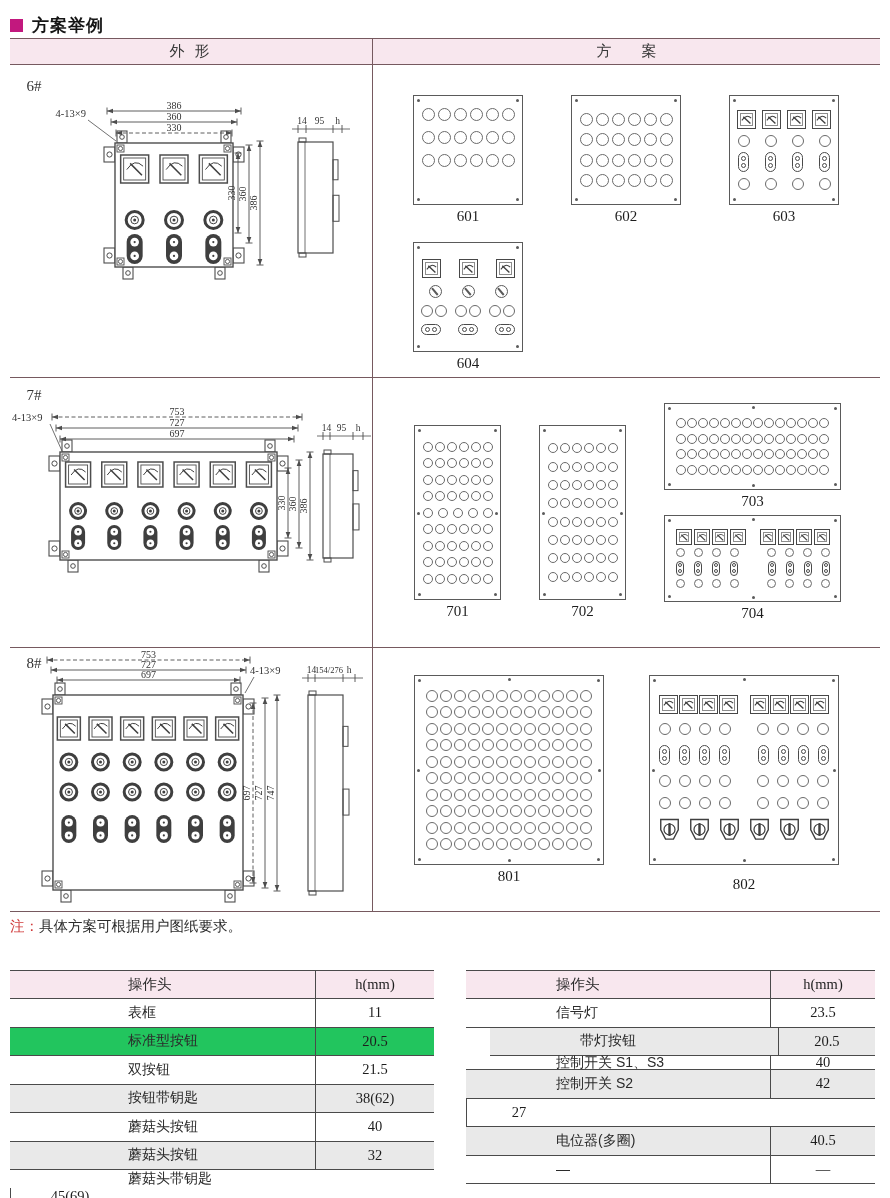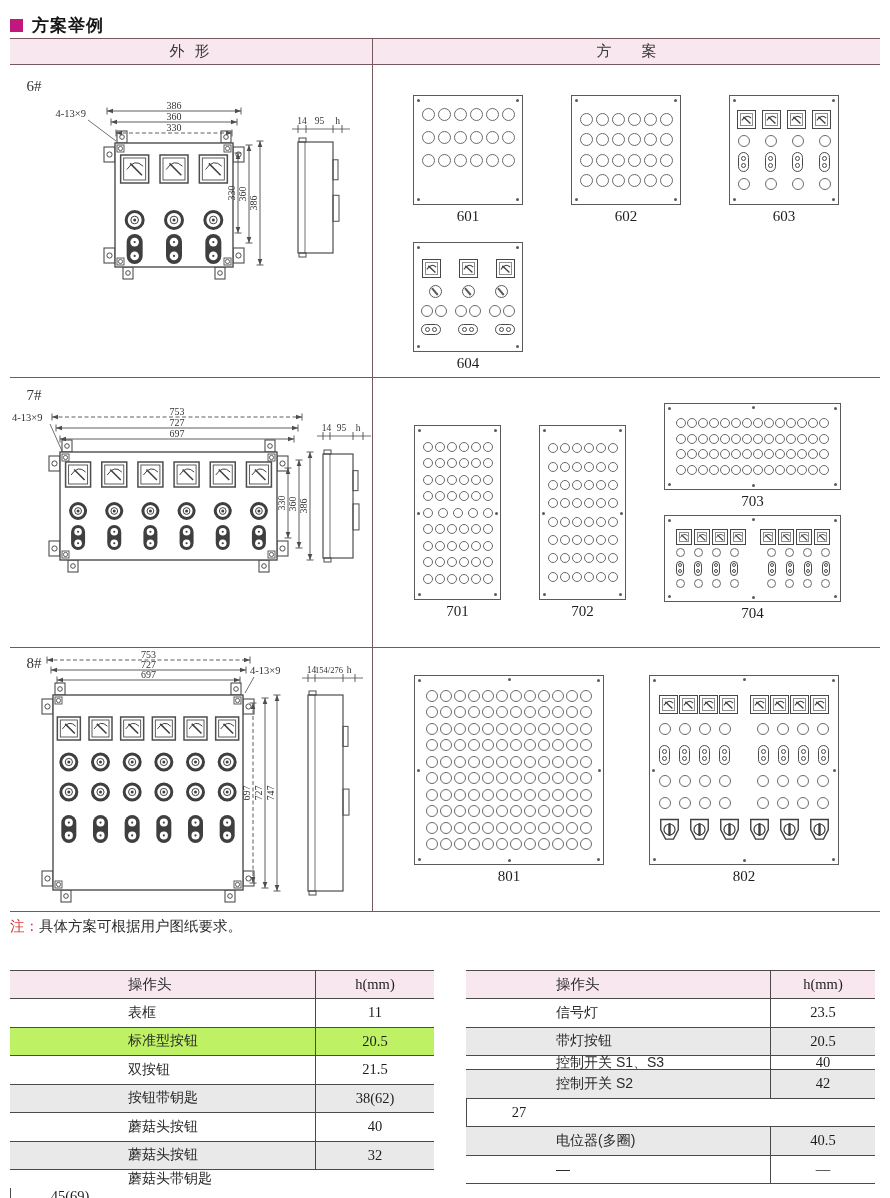--- a/index.html
+++ b/index.html
@@ -1399,41 +1399,41 @@
                       <rect x="10.6" y="5.5" width="2.8" height="15" rx="1.4" fill="#3f3f3f"></rect>
                     </svg></div>
                   <div style="flex: 0 0 auto;"><svg viewBox="0 0 24 26" width="21" height="23">
                       <path d="M2 1.5 H22 V13.5 L16.5 24 H7.5 L2 13.5 Z" fill="#fff" stroke="#3f3f3f" stroke-width="1.6"></path>
                       <circle cx="12" cy="13" r="6.3" fill="none" stroke="#3f3f3f" stroke-width="1.4"></circle>
                       <rect x="10.6" y="5.5" width="2.8" height="15" rx="1.4" fill="#3f3f3f"></rect>
                     </svg></div>
                 </div>
               </div>
             </div>
-            <div class="caption" style="left: 276px; top: 220px; width: 190px; text-align: center;">802</div>
+            <div class="caption" style="left: 276px; top: 228px; width: 190px; text-align: center;">802</div>
           </div>
         </div>
       </div>
   </div>
 
   <div class="note">
     <span class="note-prefix">注：</span><span>具体方案可根据用户图纸要求。</span>
   </div>
 
   <div id="tables-area">
       <div class="optable" style="left: 10px; width: 424px;">
         <div class="t-row t-head" style="height: 28px;">
           <div class="t-c1" style="width: 305px; padding-left: 118px; font-size: 14.5px;">操作头</div>
           <div class="t-c2" style="width: 119px;">h(mm)</div>
         </div>
         <div class="t-row" style="height: 28.5px;">
           <div class="t-c1" style="width: 305px; padding-left: 118px;">表框</div>
           <div class="t-c2" style="width: 119px;">11</div>
         </div>
-        <div class="t-row" style="height: 28.5px; background: #bef264;">
+        <div class="t-row" style="height: 28.5px; background: #22c55e;">
           <div class="t-c1" style="width: 305px; padding-left: 118px;">标准型按钮</div>
           <div class="t-c2" style="width: 119px;">20.5</div>
         </div>
         <div class="t-row" style="height: 28.5px;">
           <div class="t-c1" style="width: 305px; padding-left: 118px;">双按钮</div>
           <div class="t-c2" style="width: 119px;">21.5</div>
         </div>
         <div class="t-row" style="height: 28.5px; background: rgb(233, 233, 233);">
           <div class="t-c1" style="width: 305px; padding-left: 118px;">按钮带钥匙</div>
           <div class="t-c2" style="width: 119px;">38(62)</div>
@@ -1453,21 +1453,21 @@
       </div>
       <div class="optable" style="left: 466px; width: 409px;">
         <div class="t-row t-head" style="height: 28px;">
           <div class="t-c1" style="width: 304px; padding-left: 90px; font-size: 14.5px;">操作头</div>
           <div class="t-c2" style="width: 105px;">h(mm)</div>
         </div>
         <div class="t-row" style="height: 28.5px;">
           <div class="t-c1" style="width: 304px; padding-left: 90px;">信号灯</div>
           <div class="t-c2" style="width: 105px;">23.5</div>
         </div>
-        <div class="t-row" style="height: 28.5px; background: rgb(233, 233, 233);">
+        <div class="t-row" style="height: 28.5px; background: rgb(233, 233, 233); margin-left: 24px;">
           <div class="t-c1" style="width: 304px; padding-left: 90px;">带灯按钮</div>
           <div class="t-c2" style="width: 105px;">20.5</div>
         </div>
         <div class="t-row" style="height: 14px;">
           <div class="t-c1" style="width: 304px; padding-left: 90px;">控制开关 S1、S3</div>
           <div class="t-c2" style="width: 105px;">40</div>
         </div>
         <div class="t-row" style="height: 28.5px; background: rgb(233, 233, 233);">
           <div class="t-c1" style="width: 304px; padding-left: 90px;">控制开关 S2</div>
           <div class="t-c2" style="width: 105px;">42</div>

